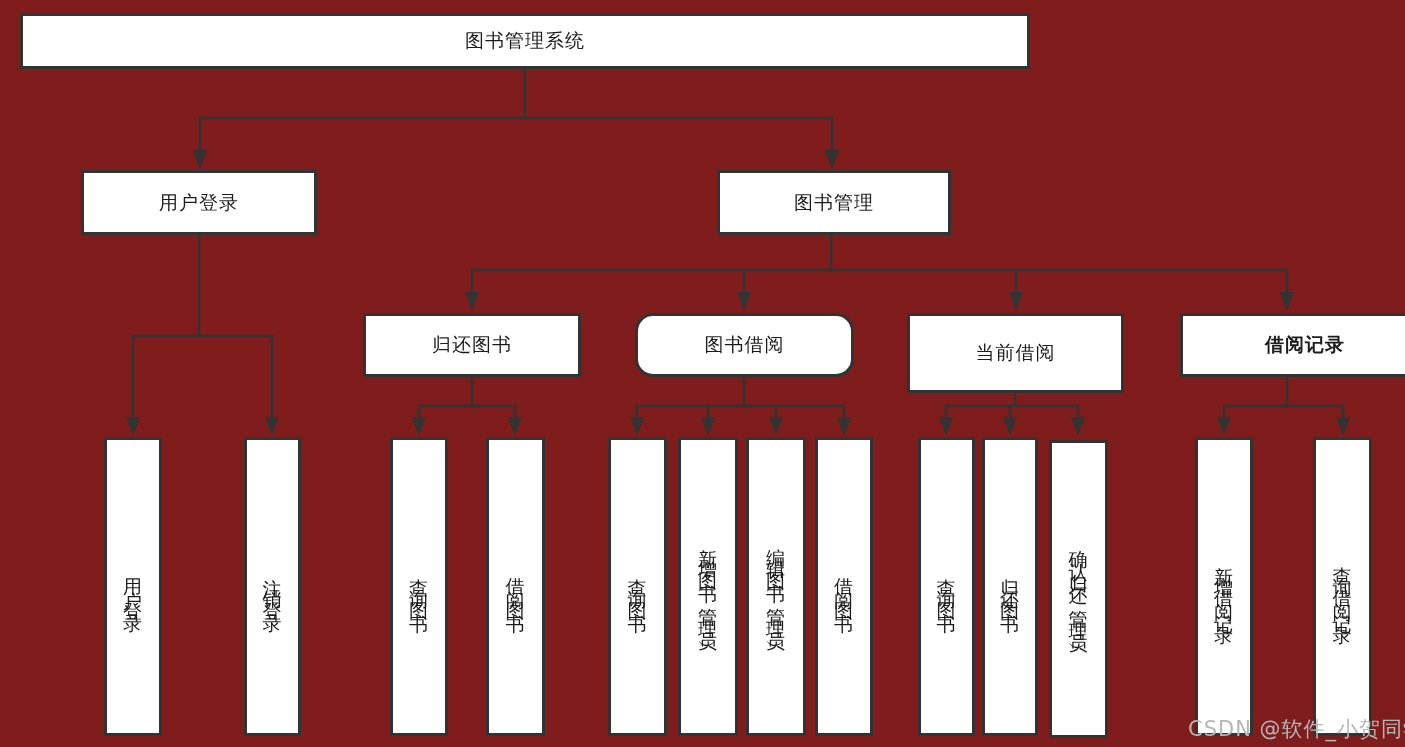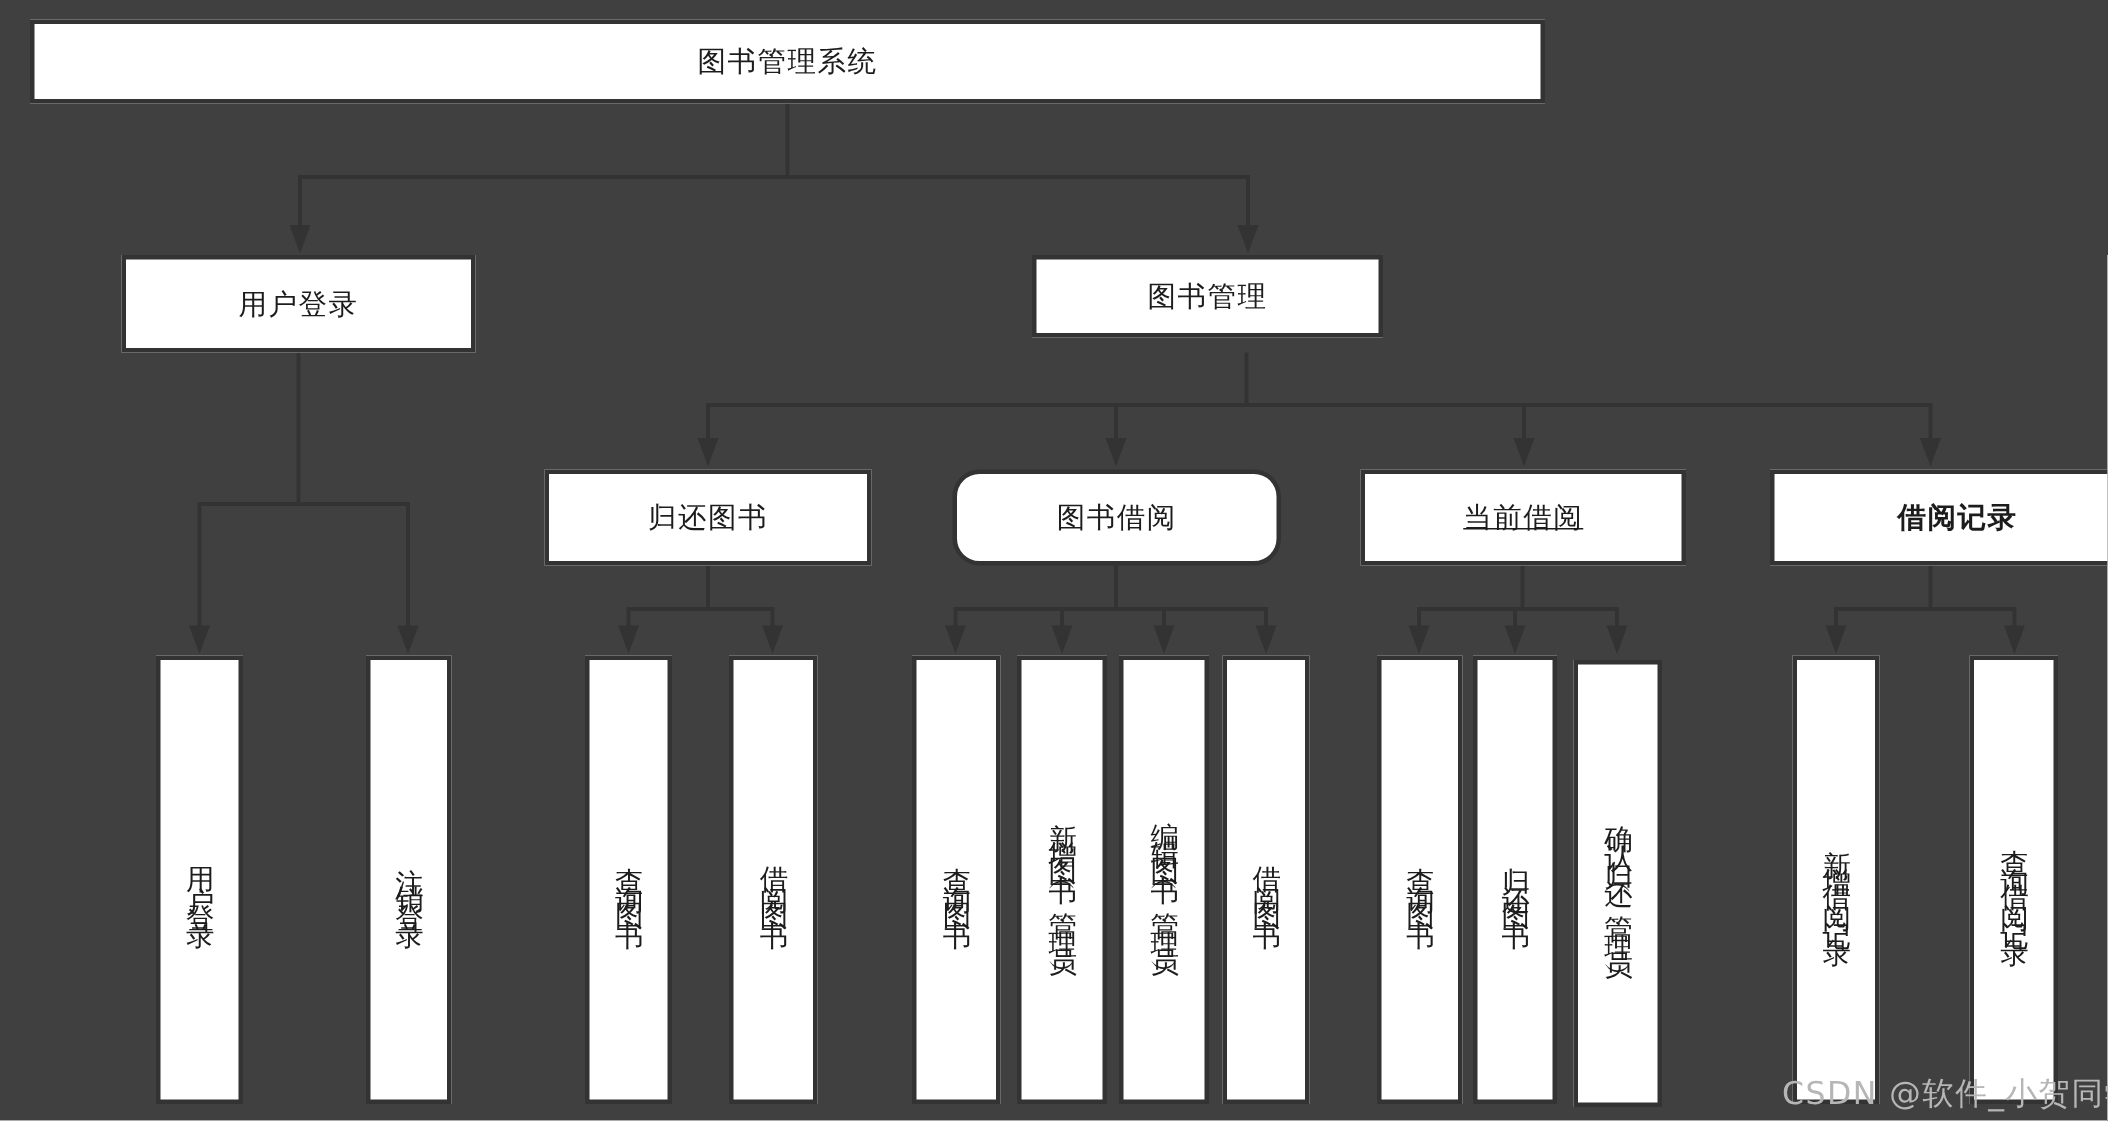--- a/index.html
+++ b/index.html
@@ -1,20 +1,20 @@
 <!DOCTYPE html>
 <html><head>
 <meta charset="utf-8">
 <style>
   html, body { margin: 0; padding: 0; background: #ffffff; }
   .stage {
     position: relative;
     width: 1405px;
     height: 747px;
-    background: #404040;
+    background: #7f1d1d;
     overflow: hidden;
     font-family: "DejaVu Sans", sans-serif;
   }
   .connectors {
     position: absolute;
     left: 0; top: 0;
     width: 1405px; height: 747px;
   }
   .connectors polyline {
     fill: none;
@@ -121,25 +121,25 @@
       <polyline points="1287,377 1287,406"></polyline>
       <polyline points="1224,418 1224,406 1343,406 1343,418"></polyline>
       <polygon points="1217,417 1231,417 1224,436"></polygon>
       <polygon points="1336,417 1350,417 1343,436"></polygon>
     </g>
   </svg>
 
   <div class="box hbox" style="left:20px; top:13px; width:1010px; height:56px;">图书管理系统</div>
 
   <div class="box hbox" style="left:81px; top:170px; width:236px; height:65px;">用户登录</div>
-  <div class="box hbox" style="left:688px; top:170px; width:234px; height:55px;">图书管理</div>
+  <div class="box hbox" style="left:717px; top:170px; width:234px; height:65px;">图书管理</div>
 
   <div class="box hbox" style="left:363px; top:313px; width:218px; height:64px;">归还图书</div>
   <div class="box hbox" style="left:635px; top:313px; width:219px; height:64px;border-radius:18px;">图书借阅</div>
-  <div class="box hbox" style="left:907px; top:313px; width:217px; height:64px;text-decoration:underline;">当前借阅</div>
+  <div class="box hbox" style="left:907px; top:313px; width:217px; height:80px;">当前借阅</div>
   <div class="box hbox" style="left:1180px; top:313px; width:250px; height:64px;font-weight:bold;">借阅记录</div>
 
   <div class="box vbox" style="left:104px; top:437px; width:58px; height:299px;">用户登录</div>
   <div class="box vbox" style="left:244px; top:437px; width:57px; height:299px;">注销登录</div>
 
   <div class="box vbox" style="left:390px; top:437px; width:58px; height:299px;">查询图书</div>
   <div class="box vbox" style="left:486px; top:437px; width:59px; height:299px;">借阅图书</div>
 
   <div class="box vbox" style="left:608px; top:437px; width:59px; height:299px;">查询图书</div>
   <div class="box vbox" style="left:678px; top:437px; width:60px; height:299px;">新增图书（管理员）</div>

